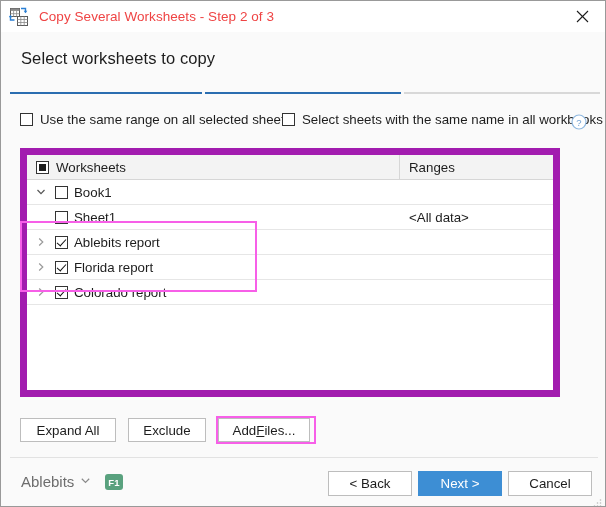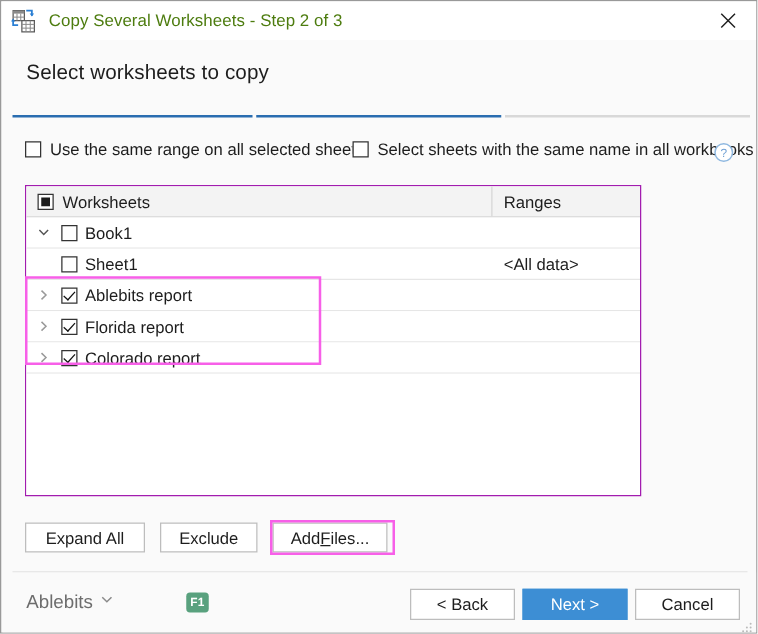--- a/index.html
+++ b/index.html
@@ -33,21 +33,21 @@
   }
   .title-icon {
     width: 22px;
     height: 20px;
     margin-left: 8px;
     margin-right: 8px;
     flex: 0 0 auto;
   }
   .title-text {
     font-size: 13.5px;
-    color: #4d7c0f;
+    color: #ef4444;
     letter-spacing: 0.05px;
     white-space: nowrap;
   }
   .title-close {
     position: absolute;
     right: 0; top: 0;
     width: 45px;
     height: 31px;
     display: flex;
     align-items: center;
@@ -145,24 +145,24 @@
     width: 16px;
     height: 16px;
     cursor: default;
   }
 
   
   .tree {
     position: absolute;
     left: 19px;
     top: 147px;
-    width: 493px;
+    width: 540px;
     height: 249px;
     box-sizing: border-box;
-    border: 1px solid #a21caf;
+    border: 7px solid #a21caf;
     background: #ffffff;
     overflow: hidden;
   }
   .tree-head {
     display: flex;
     height: 24px;
     background: #f3f3f3;
     border-bottom: 1px solid #d6d6d6;
     align-items: center;
   }
@@ -322,21 +322,20 @@
     border-radius: 3px;
     background: #59a17e;
     color: #ffffff;
     font-size: 9.5px;
     font-weight: bold;
     display: flex;
     align-items: center;
     justify-content: center;
     letter-spacing: 0.2px;
     cursor: default;
-    margin-left: 44px;
   }
   .footer-btns {
     position: absolute;
     right: 13px;
     top: 13px;
     display: flex;
     gap: 6px;
   }
   .fbtn {
     box-sizing: border-box;

